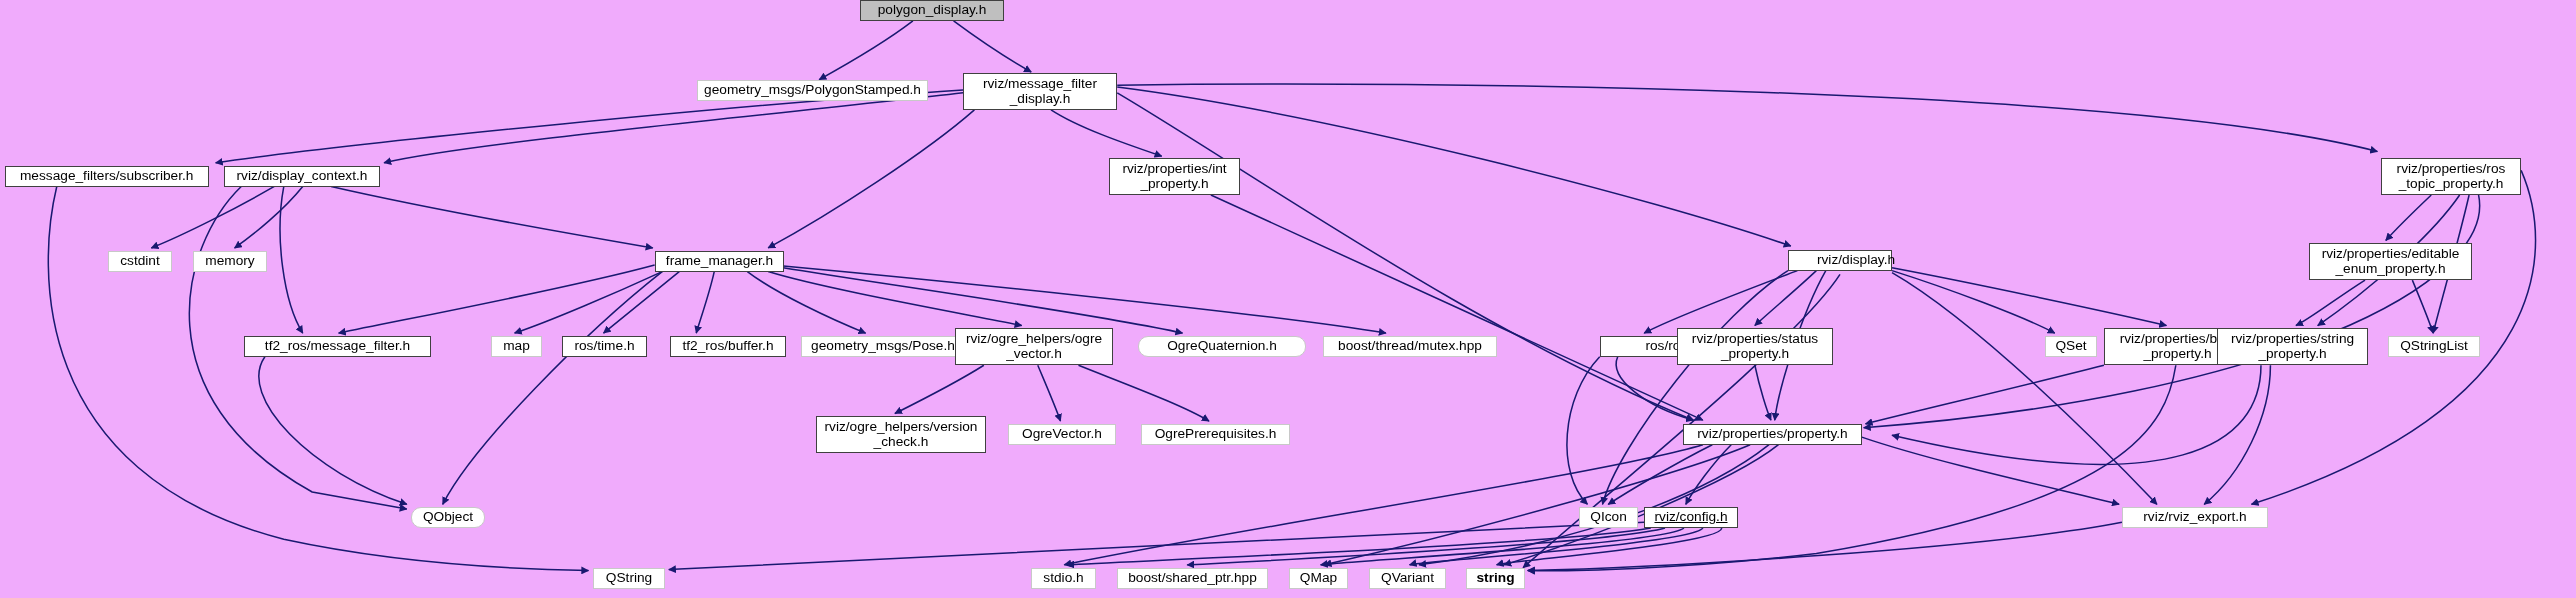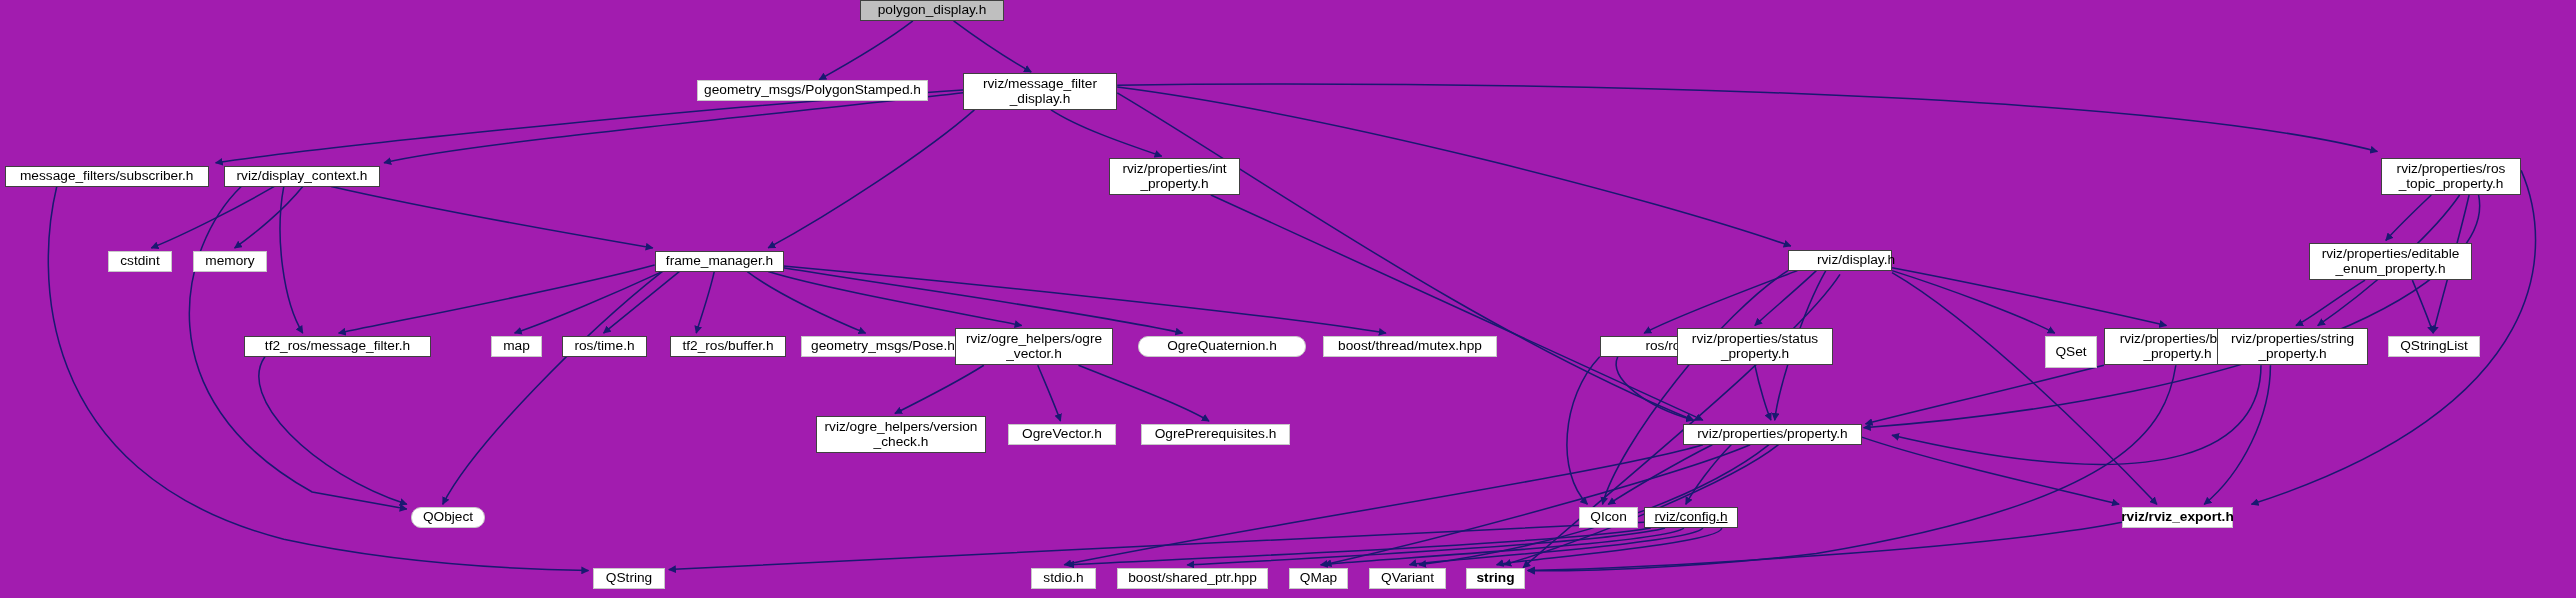--- a/index.html
+++ b/index.html
@@ -1,16 +1,16 @@
 <!DOCTYPE html>
 <html style="font-size:15px"><head>
 <meta charset="utf-8">
 <style>
   html,body{margin:0;padding:0;background:#ffffff;}
-  #graph{position:relative;width:2576px;height:599px;background:#a21caf;
+  #graph{position:relative;width:2576px;height:599px;background:#f0abfc;
          font-family:"Liberation Sans","DejaVu Sans",sans-serif;}
   svg.edges{position:absolute;left:0;top:0;width:2576px;height:599px;overflow:visible;}
   .node{position:absolute;box-sizing:border-box;display:flex;align-items:center;
         justify-content:center;text-align:center;line-height:1.08;
         background:#ffffff;border:0.9px solid #c8c8c8;color:#000000;
         font-size:13.7px;white-space:pre;letter-spacing:0;}
   .node.dark{border:1.5px solid #404040;}
   .node.root{background:#bfbfbf;border:1.5px solid #404040;}
 </style>
 </head>
@@ -113,35 +113,35 @@
       <div class="node dark" style="left: 562px; top: 336px; width: 85px; height: 21px;">ros/time.h</div>
       <div class="node dark" style="left: 670px; top: 336px; width: 116px; height: 21px;">tf2_ros/buffer.h</div>
       <div class="node" style="left: 801px; top: 336px; width: 164px; height: 21px;">geometry_msgs/Pose.h</div>
       <div class="node dark" style="left: 955px; top: 328px; width: 158px; height: 37px;">rviz/ogre_helpers/ogre
 _vector.h</div>
       <div class="node" style="left: 1138px; top: 336px; width: 168px; height: 21px; border-radius: 10px;">OgreQuaternion.h</div>
       <div class="node" style="left: 1323px; top: 336px; width: 174px; height: 21px;">boost/thread/mutex.hpp</div>
       <div class="node dark" style="left: 1600px; top: 336px; width: 96px; height: 21px; padding-left: 48px;">ros/ros.h</div>
       <div class="node dark" style="left: 1677px; top: 328px; width: 156px; height: 37px;">rviz/properties/status
 _property.h</div>
-      <div class="node" style="left: 2045px; top: 336px; width: 52px; height: 32px;">QSet</div>
+      <div class="node" style="left: 2045px; top: 336px; width: 52px; height: 21px;">QSet</div>
       <div class="node dark" style="left: 2104px; top: 328px; width: 147px; height: 37px;">rviz/properties/bool
 _property.h</div>
       <div class="node dark" style="left: 2217px; top: 328px; width: 151px; height: 37px;">rviz/properties/string
 _property.h</div>
       <div class="node" style="left: 2388px; top: 336px; width: 92px; height: 21px;">QStringList</div>
       <div class="node dark" style="left: 816px; top: 416px; width: 170px; height: 37px;">rviz/ogre_helpers/version
 _check.h</div>
       <div class="node" style="left: 1008px; top: 424px; width: 108px; height: 21px;">OgreVector.h</div>
       <div class="node" style="left: 1141px; top: 424px; width: 149px; height: 21px;">OgrePrerequisites.h</div>
       <div class="node dark" style="left: 1683px; top: 424px; width: 179px; height: 21px;">rviz/properties/property.h</div>
       <div class="node" style="left: 411px; top: 507px; width: 74px; height: 21px; border-radius: 10px;">QObject</div>
       <div class="node" style="left: 1579px; top: 507px; width: 59px; height: 21px;">QIcon</div>
       <div class="node dark" style="left: 1644px; top: 507px; width: 94px; height: 21px; text-decoration: underline;">rviz/config.h</div>
-      <div class="node" style="left: 2122px; top: 507px; width: 111px; height: 21px; font-weight: bold;">rviz/rviz_export.h</div>
+      <div class="node" style="left: 2122px; top: 507px; width: 146px; height: 21px;">rviz/rviz_export.h</div>
       <div class="node" style="left: 593px; top: 568px; width: 72px; height: 21px;">QString</div>
       <div class="node" style="left: 1031px; top: 568px; width: 65px; height: 21px;">stdio.h</div>
       <div class="node" style="left: 1117px; top: 568px; width: 151px; height: 21px;">boost/shared_ptr.hpp</div>
       <div class="node" style="left: 1289px; top: 568px; width: 59px; height: 21px;">QMap</div>
       <div class="node" style="left: 1369px; top: 568px; width: 77px; height: 21px;">QVariant</div>
       <div class="node" style="left: 1466px; top: 568px; width: 59px; height: 21px; font-weight: bold;">string</div>
     </div>
 </div>
 
 

